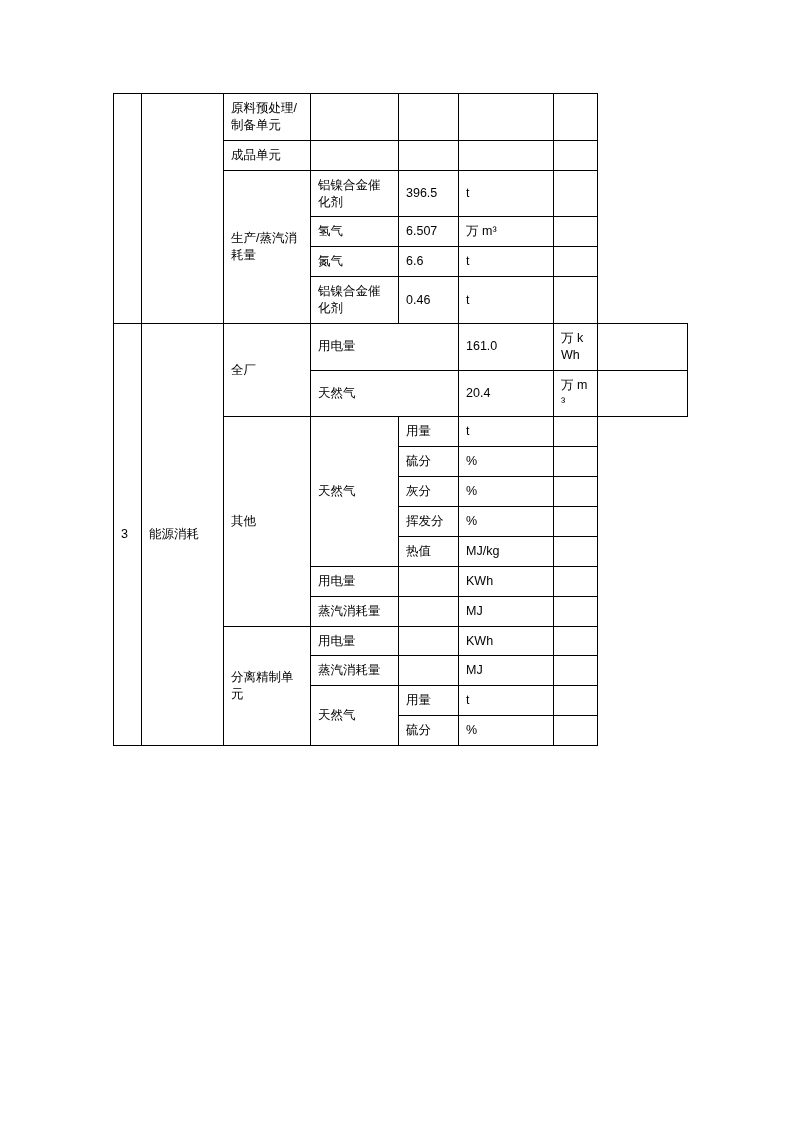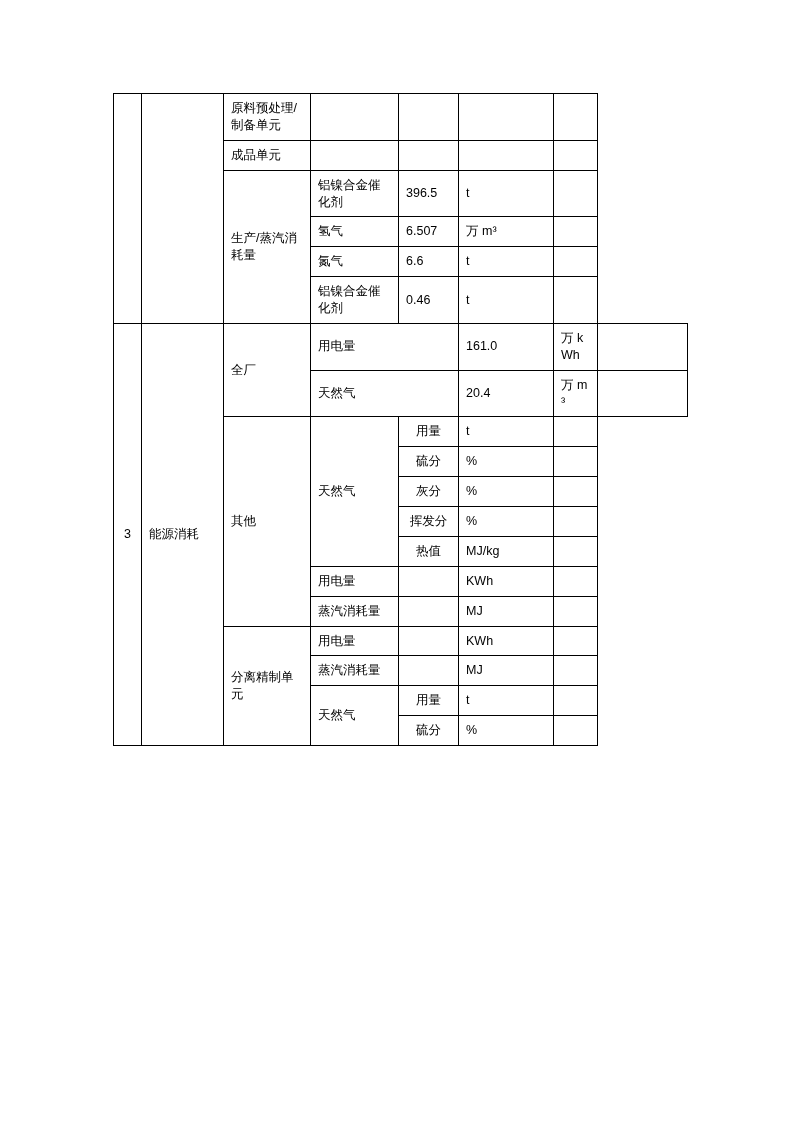--- a/index.html
+++ b/index.html
@@ -50,21 +50,21 @@
     font-family: "Liberation Mono", monospace;
     font-size: 12px;
   }
   .c-idx { width: 28px; text-align: center; }
   .c-cat { width: 82px; }
   .c-unit { width: 87px; }
   .c-item { width: 88px; }
   .c-val { width: 60px; }
   .c-uom { width: 95px; }
   .c-note { width: 44px; }
-  .center { text-align: center; }
+  .center { }
   .mid { vertical-align: middle; }
 </style>
 </head>
 <body>
 
 <div class="page">
   <div class="table-wrap">
     <table class="doc-table">
       <colgroup>
         <col class="c-idx">

